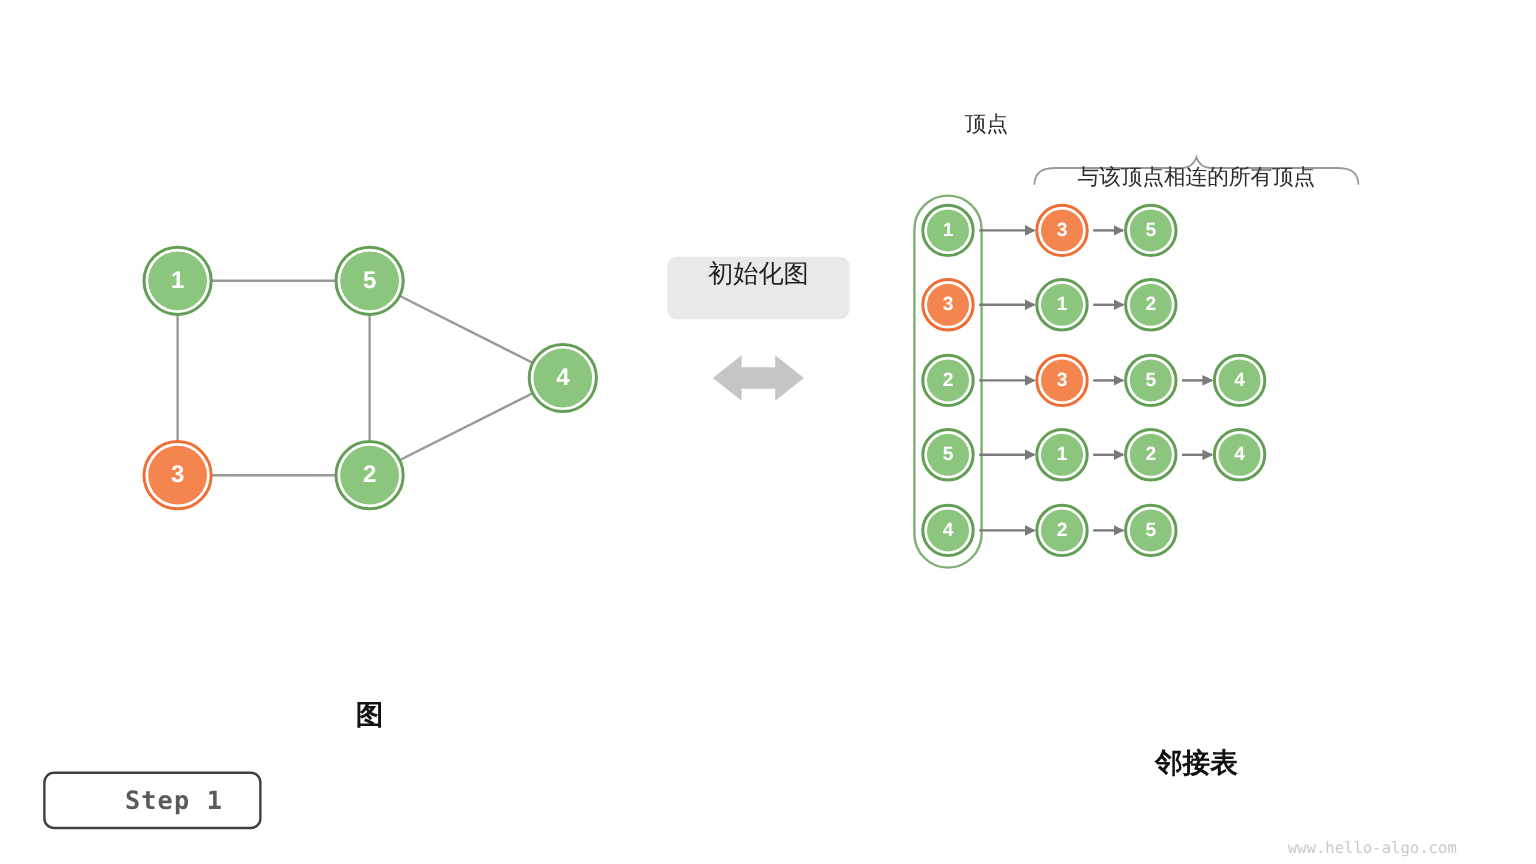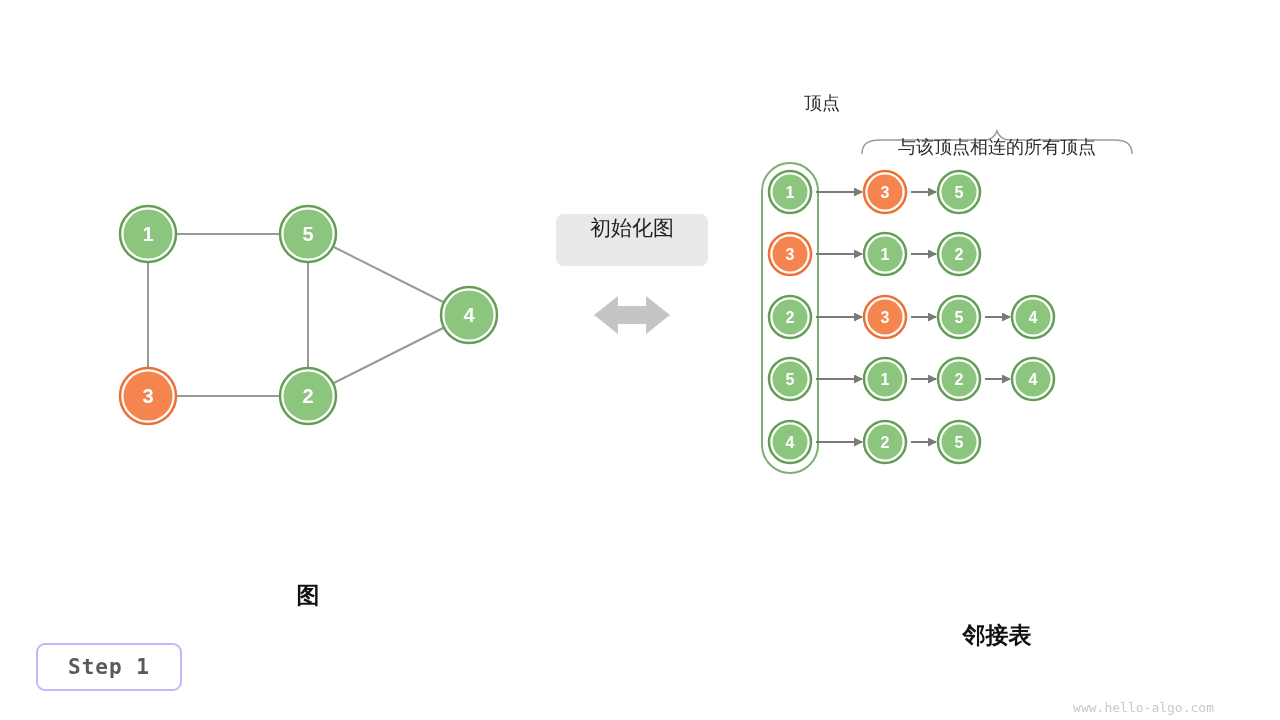--- a/index.html
+++ b/index.html
@@ -31,24 +31,24 @@
   #graph-caption {
     left: 208px; top: 580px; width: 200px;
     text-align: center; font-size: 23px; font-weight: bold; color: #111;
   }
   #adj-caption {
     left: 897px; top: 580px; width: 200px;
     text-align: center; font-size: 23px; font-weight: bold; color: #111; margin-top: 40px;
   }
   #step-box {
     left: 36px; top: 643px; width: 142px; height: 44px;
-    background: #ffffff; border: 2px solid #c4b5fd; border-radius: 9px;
+    background: #ffffff; border: 2px solid #404040; border-radius: 9px;
     display: flex; align-items: center; justify-content: center;
     font-family: "DejaVu Sans Mono", monospace;
-    font-size: 21px; font-weight: bold; color: #5a5a5a; letter-spacing: 1px;
+    font-size: 21px; font-weight: bold; color: #5a5a5a; letter-spacing: 1px; padding-left: 36px;
   }
   #watermark {
     right: 66px; bottom: 5px;
     font-family: "DejaVu Sans Mono", monospace;
     font-size: 13px; color: #c9c9c9; text-align: right;
   }
 </style>
 </head>
 <body>
 

